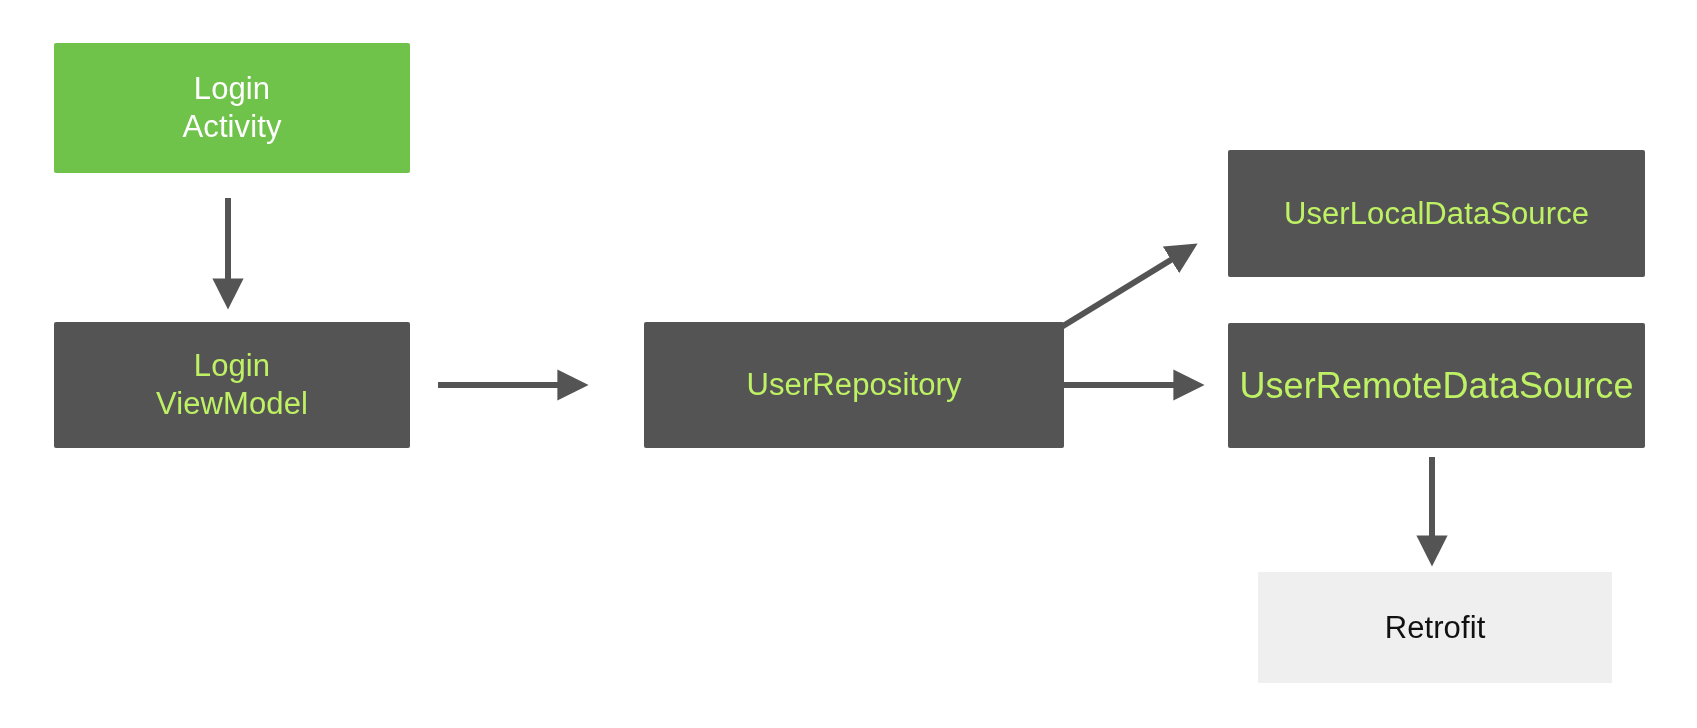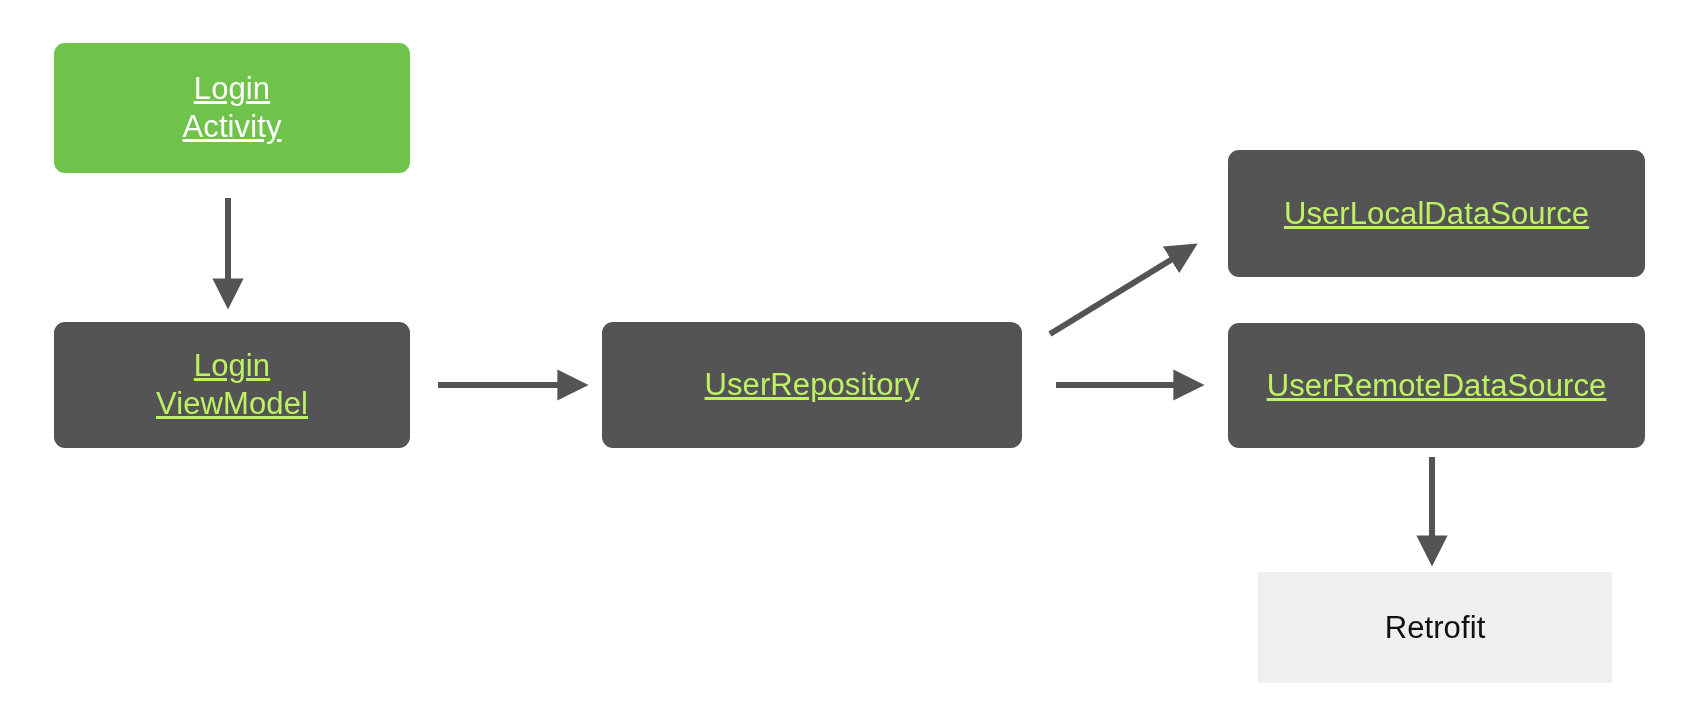--- a/index.html
+++ b/index.html
@@ -24,22 +24,21 @@
     display: flex;
     align-items: center;
     justify-content: center;
     text-align: center;
     box-sizing: border-box;
     line-height: 1.22;
     white-space: pre-line;
     letter-spacing: 0.1px;
   }
   .node.rounded {
-    border-radius: 11px;
-    text-decoration: underline;
+    border-radius: 2px;
   }
   .node.square {
     border-radius: 0;
   }
   .node.dark {
     background: #545454;
     color: #bef264;
   }
   .node.green {
     background: #6FC24A;
@@ -78,21 +77,21 @@
         <line x1="1432" y1="457" x2="1432" y2="560" stroke="#545454" stroke-width="6" marker-end="url(#arrowhead)"></line>
       </g>
   </svg>
 
   <div class="node green rounded" style="left: 54px; top: 43px; width: 356px; height: 130px; font-size: 31px;">Login
 Activity</div>
 
   <div class="node dark rounded" style="left: 54px; top: 322px; width: 356px; height: 126px; font-size: 31px;">Login
 ViewModel</div>
 
-  <div class="node dark rounded" style="left: 602px; top: 322px; width: 420px; height: 126px; font-size: 31px;">UserRepository</div>
+  <div class="node dark rounded" style="left: 644px; top: 322px; width: 420px; height: 126px; font-size: 31px;">UserRepository</div>
 
   <div class="node dark rounded" style="left: 1228px; top: 150px; width: 417px; height: 127px; font-size: 31px;">UserLocalDataSource</div>
 
-  <div class="node dark rounded" style="left: 1228px; top: 323px; width: 417px; height: 125px; font-size: 31px;">UserRemoteDataSource</div>
+  <div class="node dark rounded" style="left: 1228px; top: 323px; width: 417px; height: 125px; font-size: 36px;">UserRemoteDataSource</div>
 
   <div class="node light square" style="left: 1258px; top: 572px; width: 354px; height: 111px; font-size: 31px;">Retrofit</div>
 
 </div>
 
 </body></html>

